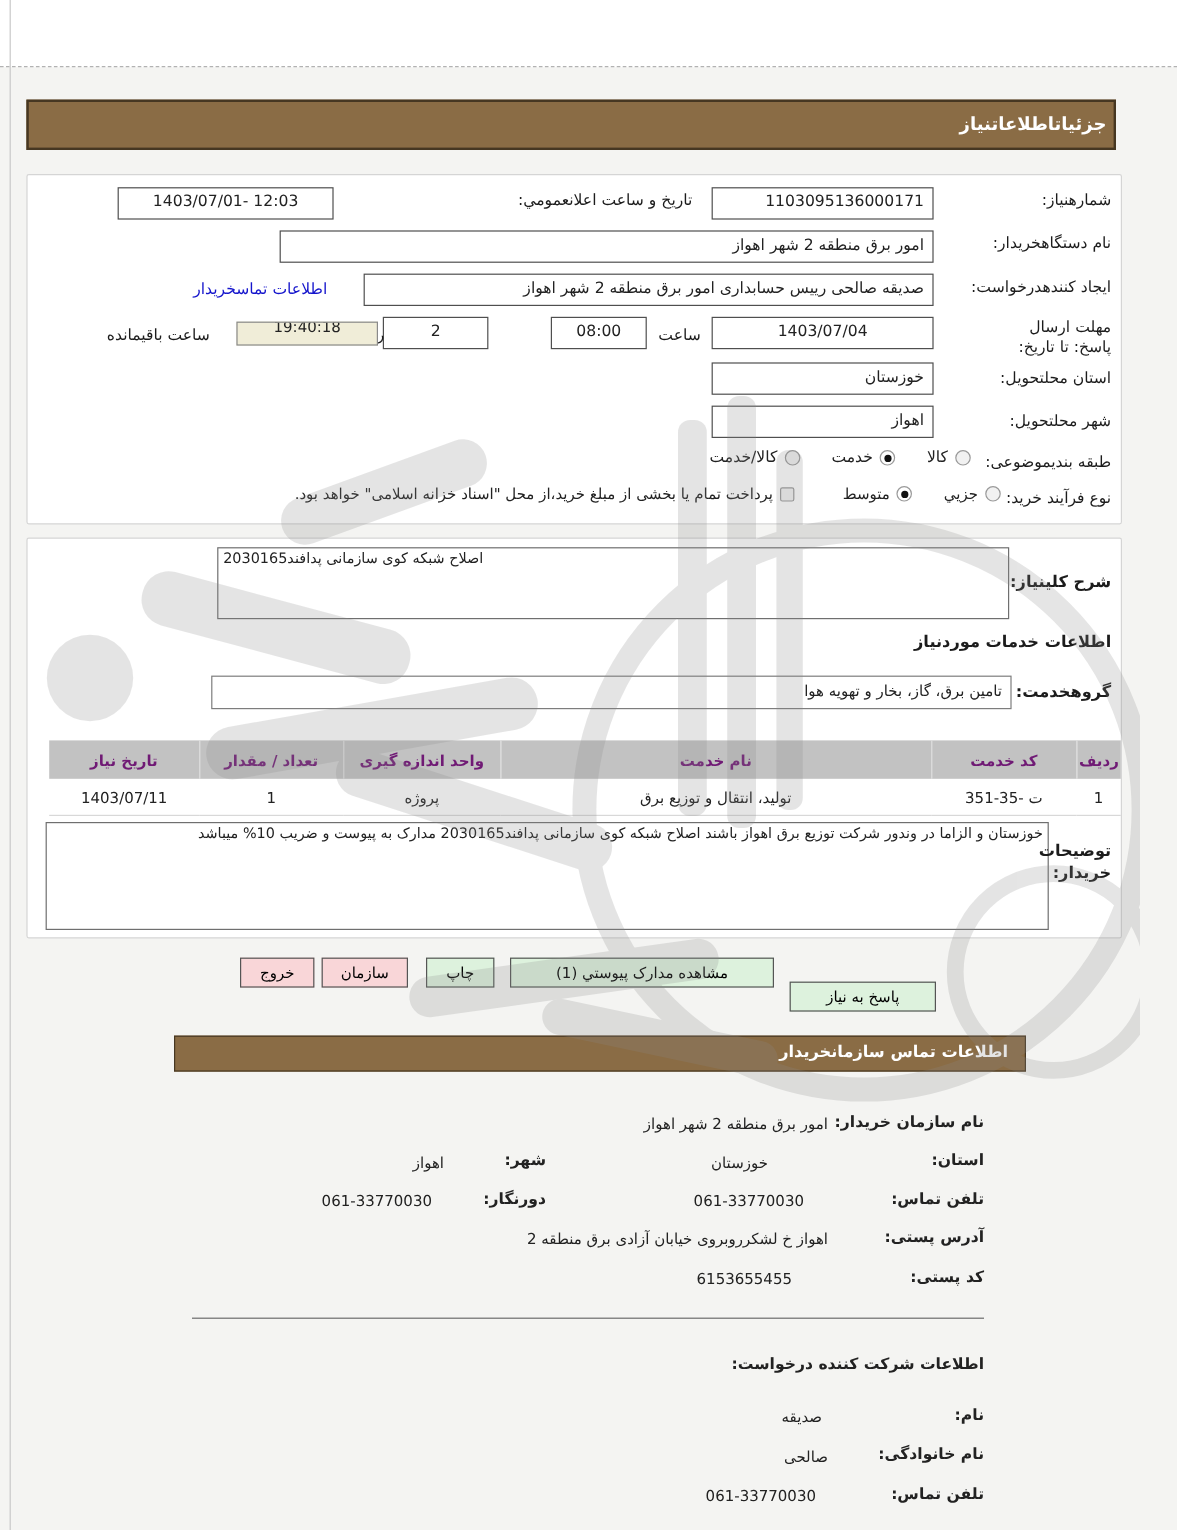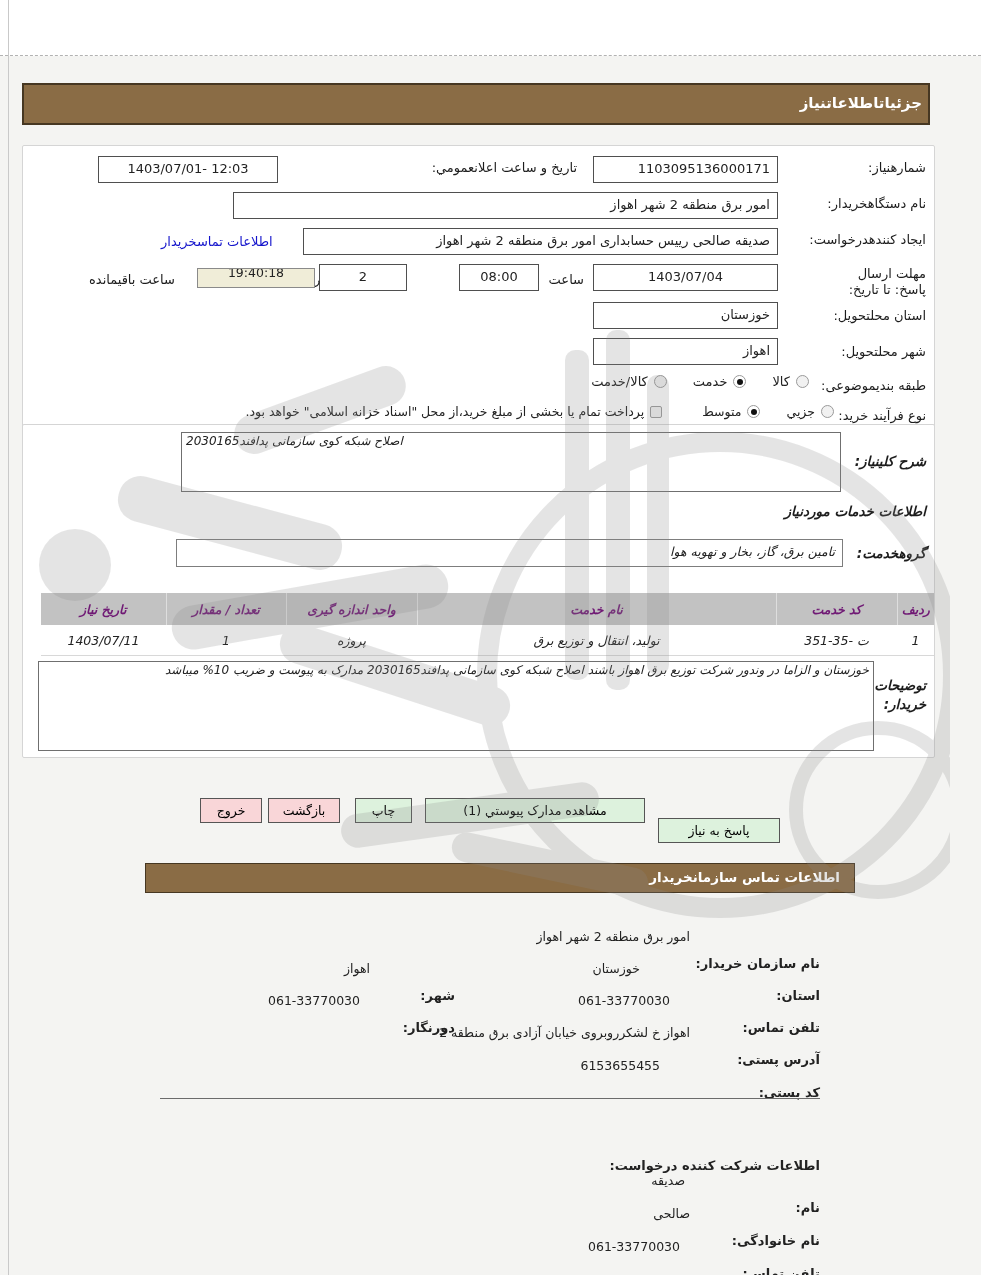--- a/index.html
+++ b/index.html
@@ -9,21 +9,21 @@
   .top-rule{position:absolute;left:0;top:55px;width:981px;border-top:1px dashed #b2b2b2;}
   .page-edge{position:absolute;left:8px;top:0;width:0;height:1275px;border-left:1px solid #c9c9c9;}
 
   .bar{position:absolute;background:#8a6c45;color:#fff;font-weight:bold;
        border:2px solid #463722;box-sizing:border-box;text-align:right;}
   .bar1{left:22px;top:83px;width:908px;height:42px;font-size:15px;line-height:37px;padding-right:6px;}
   .bar2{left:145px;top:863px;width:710px;height:30px;font-size:13.5px;line-height:26px;padding-right:14px;border-width:1px;}
 
   .panel{position:absolute;background:#fff;border:1px solid #d5d5d5;border-radius:2px;box-sizing:border-box;}
   .panel1{left:22px;top:145px;width:913px;height:292px;}
-  .panel2{left:22px;top:424px;width:913px;height:334px;font-style:italic;}
+  .panel2{left:22px;top:448px;width:913px;height:334px;}
 
   .lbl{position:absolute;font-size:13px;color:#1c1c1c;text-align:right;line-height:16px;}
   .box{position:absolute;background:#fff;border:1.5px solid #4f4f4f;box-sizing:border-box;
        height:27px;font-size:13px;line-height:24px;padding:0 7px;overflow:hidden;}
   .box.center{text-align:center;}
   .link{position:absolute;color:#1414cc;font-size:13px;cursor:pointer;}
 
   .cdown{position:absolute;background:#f0edd8;border:1px solid #8a8a8a;box-sizing:border-box;
          width:118px;height:20px;overflow:hidden;text-align:center;font-size:12.5px;}
   .cdown span{display:block;margin-top:-4px;direction:ltr;}
@@ -45,21 +45,21 @@
   table.svc th{background:#c2c2c2;color:#701a75;font-size:12.5px;font-weight:bold;height:30px;
                border-left:1px solid #dedede;}
   table.svc th:last-child{border-left:none;}
   table.svc td{font-size:12.5px;text-align:center;height:28px;border-bottom:1px solid #d8d8d8;background:transparent;}
 
   .btn{position:absolute;top:798px;height:25px;box-sizing:border-box;border:1px solid #555;
        font-size:12.5px;text-align:center;line-height:22px;cursor:pointer;font-family:inherit;}
   .btn.green{background:#ddf2dd;}
   .btn.pink{background:#f9d6d8;}
 
-  .c-lbl{position:absolute;font-weight:bold;font-size:13px;text-align:right;margin-top:28px;}
+  .c-lbl{position:absolute;font-weight:bold;font-size:13px;text-align:right;}
   .c-val{position:absolute;font-size:12.5px;text-align:right;}
   .c-hr{position:absolute;right:161px;top:1098px;width:660px;border-top:1px solid #6b6b6b;}
   .ltr{direction:ltr;unicode-bidi:embed;}
 
   .wmark{position:absolute;left:20px;top:330px;width:930px;height:600px;opacity:.22;pointer-events:none;z-index:5;}
 </style>
 </head>
 <body>
 
 <div class="bg-lower"></div>
@@ -203,21 +203,21 @@
   <div class="tarea" style="left:15px;top:236px;width:836px;height:90px;">
     <span>خوزستان و الزاما در وندور شرکت توزیع برق اهواز باشند اصلاح شبکه کوی سازمانی پدافند2030165 مدارک به پیوست و ضریب 10% میباشد</span>
   </div>
   <div class="lbl blbl" style="right:8px;top:252px;">توضیحات</div>
   <div class="lbl blbl" style="right:8px;top:271px;">خریدار:</div>
 </div>
 
 <button class="btn green" style="left:658px;width:122px;margin-top:20px;">پاسخ به نیاز</button>
 <button class="btn green" style="left:425px;width:220px;">مشاهده مدارک پیوستي (1)</button>
 <button class="btn green" style="left:355px;width:57px;">چاپ</button>
-<button class="btn pink" style="left:268px;width:72px;">بازگشت</button>
+<button class="btn pink" style="left:268px;width:72px;">سازمان</button>
 <button class="btn pink" style="left:200px;width:62px;">خروج</button>
 
 <div class="bar bar2">
   <span>اطلاعات تماس سازمانخریدار</span>
 </div>
 
 <div class="c-lbl" style="right:161px;top:928px;">نام سازمان خریدار:</div>
 <div class="c-val" style="right:291px;top:929px;">امور برق منطقه 2 شهر اهواز</div>
 
 <div class="c-lbl" style="right:161px;top:960px;">استان:</div>

